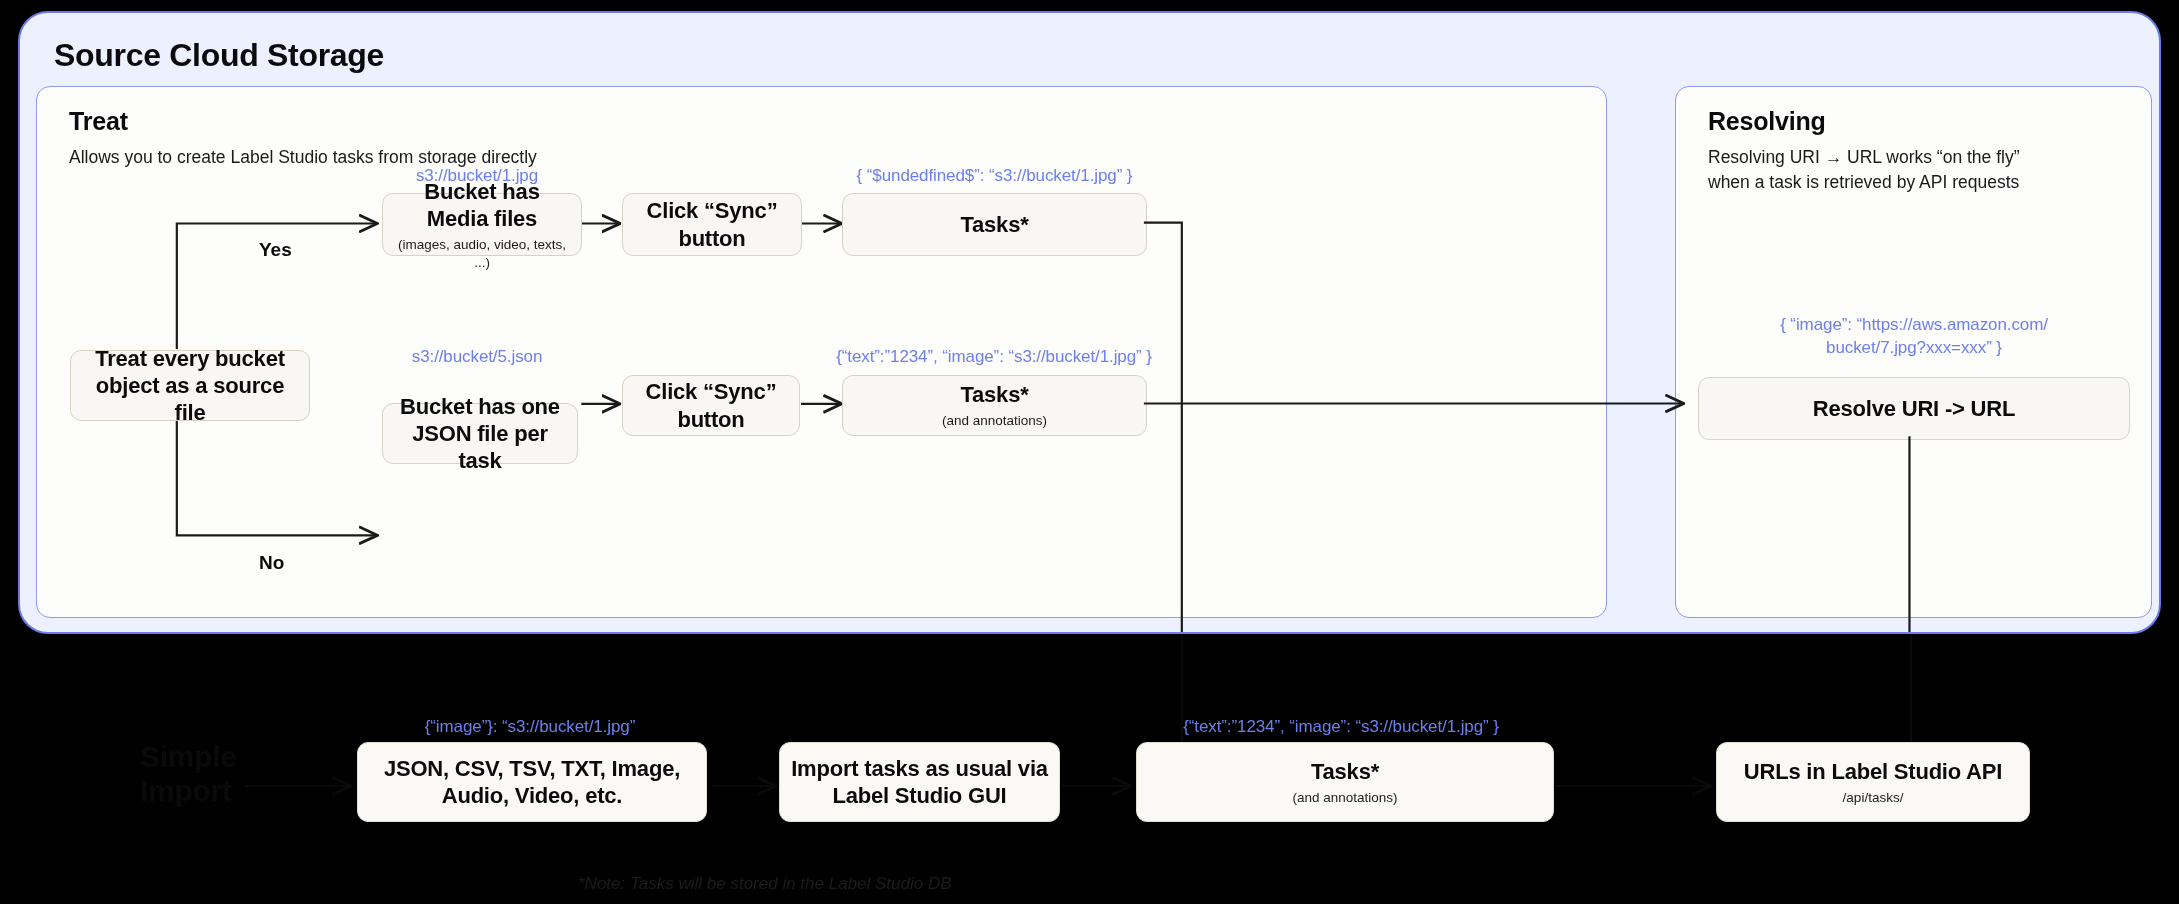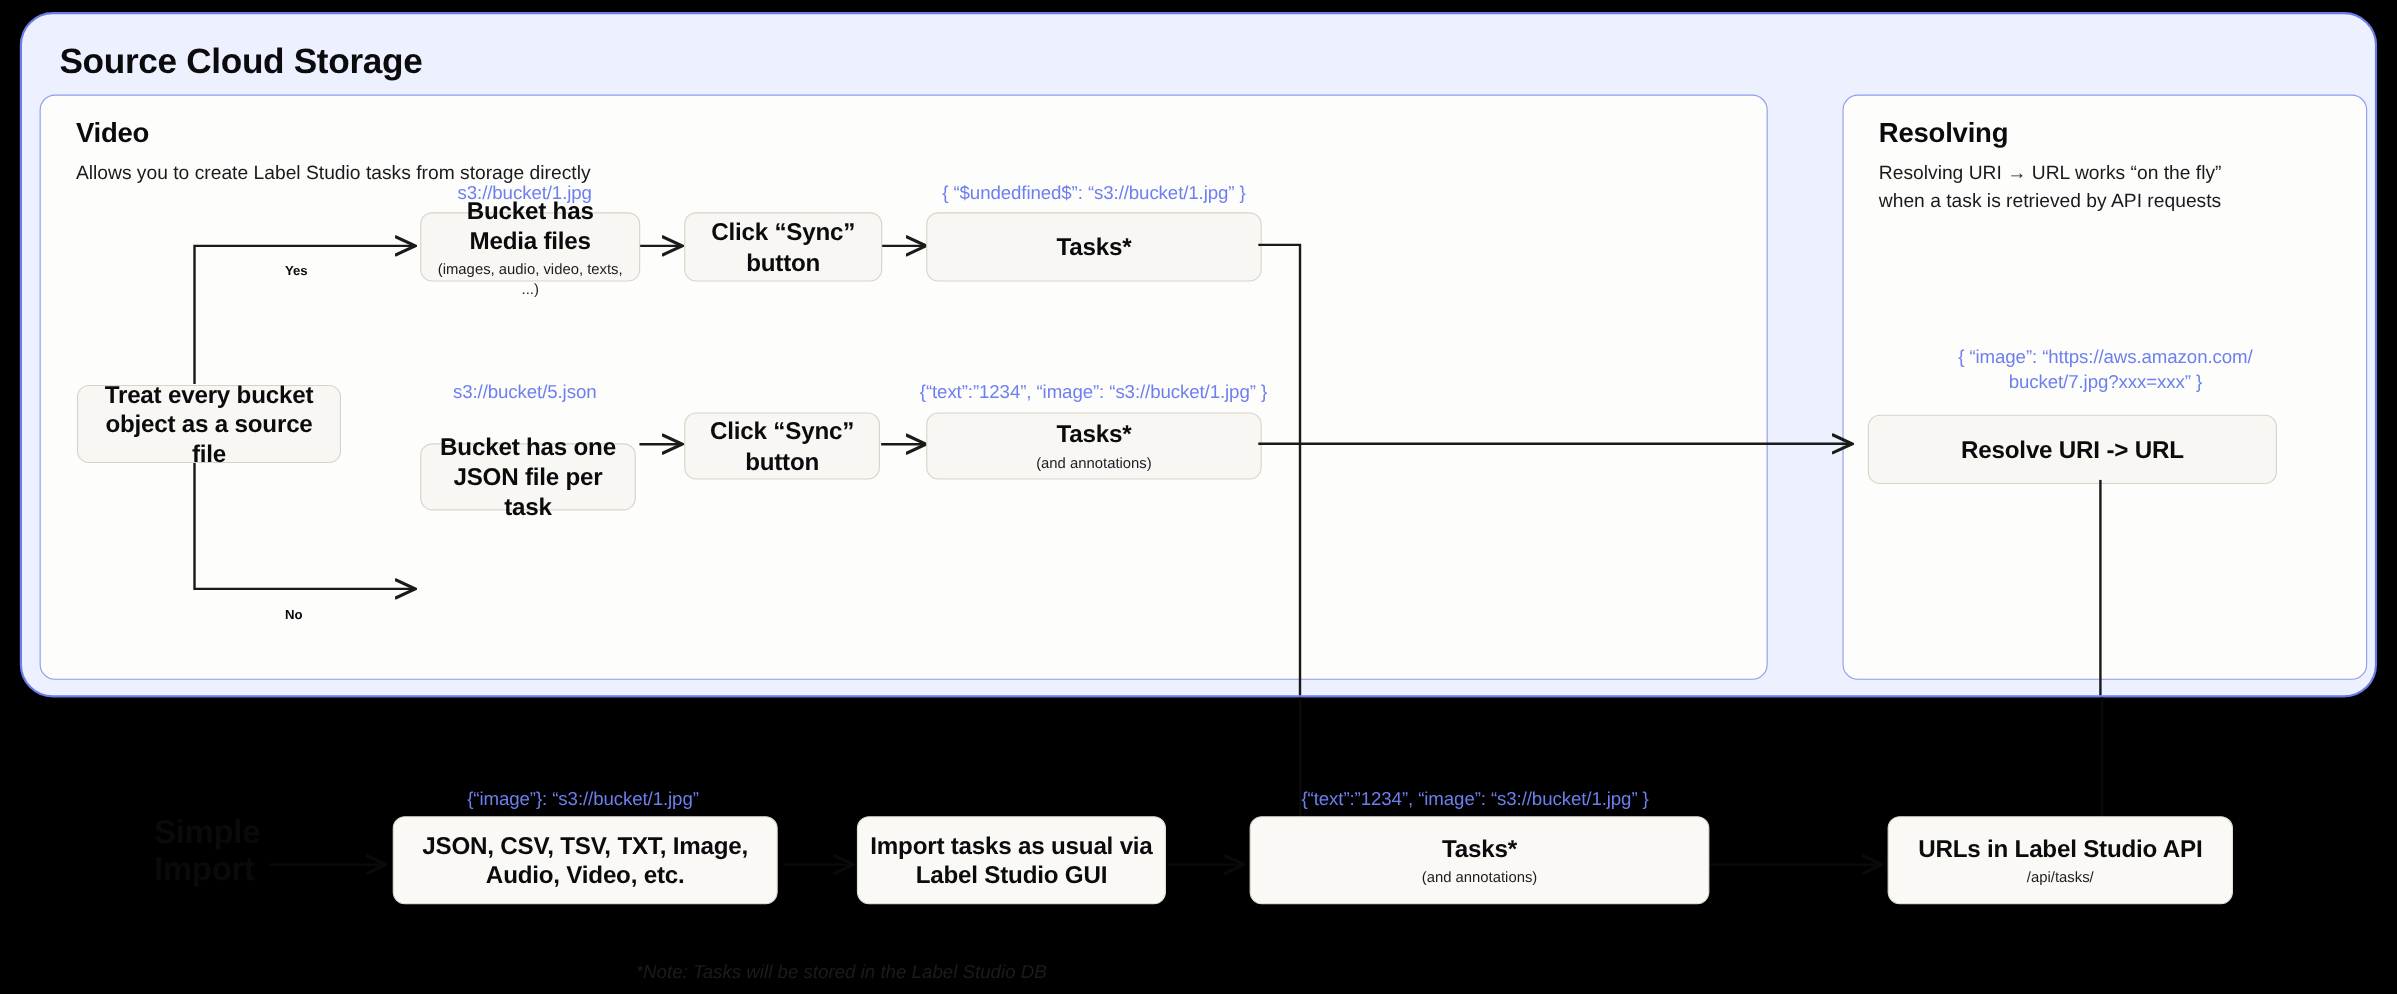--- a/index.html
+++ b/index.html
@@ -120,21 +120,21 @@
     color: #6D7FEE;
     text-align: center;
     line-height: 1.35;
     white-space: pre-line;
     letter-spacing: -0.1px;
   }
 
   
   .branch-label {
     position: absolute;
-    font-size: 12px;
+    font-size: 19px;
     font-weight: 700;
     color: #0B0B0D;
   }
 
   
   .conn {
     position: absolute;
     left: 0;
     top: 0;
     width: 100%;
@@ -163,21 +163,21 @@
 </style>
 </head>
 <body>
 
 <div id="canvas">
 
   <div class="outer-panel">
     <div class="outer-title">Source Cloud Storage</div>
 
     <div class="inner-panel" id="sync-panel">
-      <div class="panel-title">Video</div>
+      <div class="panel-title">Treat</div>
       <div class="panel-sub">Allows you to create Label Studio tasks from storage directly</div>
 
       <svg class="conn" viewBox="0 0 1571 532" preserveAspectRatio="none">
         <defs>
           <marker id="ah" markerWidth="9" markerHeight="9" refX="8" refY="4.5" orient="auto" markerUnits="strokeWidth">
             <path d="M0,0.6 L8.4,4.5 L0,8.4" fill="none" stroke="#1A1A1A" stroke-width="1.3"></path>
           </marker>
         </defs>
 
         <path d="M140,263 L140,137 L340,137" fill="none" stroke="#1A1A1A" stroke-width="2.2" marker-end="url(#ah)"></path>
@@ -237,21 +237,21 @@
     </div>
 
     <div class="inner-panel" id="resolving-panel">
       <div class="panel-title">Resolving</div>
       <div class="panel-sub">Resolving URI → URL works “on the fly”
 when a task is retrieved by API requests</div>
 
       <div class="ann" style="left:22px; top:227px; width:432px;">{ “image”: “https://aws.amazon.com/
 bucket/7.jpg?xxx=xxx” }</div>
 
-      <div class="node" style="left:22px; top:290px; width:372px; height:63px;">
+      <div class="node" style="left:22px; top:290px; width:432px; height:63px;">
         <div class="t1">Resolve URI -&gt; URL</div>
       </div>
     </div>
 
     <svg class="conn" viewBox="0 0 2143 623" preserveAspectRatio="none">
       <defs>
         <marker id="ah2" markerWidth="9" markerHeight="9" refX="8" refY="4.5" orient="auto" markerUnits="strokeWidth">
           <path d="M0,0.6 L8.4,4.5 L0,8.4" fill="none" stroke="#1A1A1A" stroke-width="1.3"></path>
         </marker>
       </defs>

